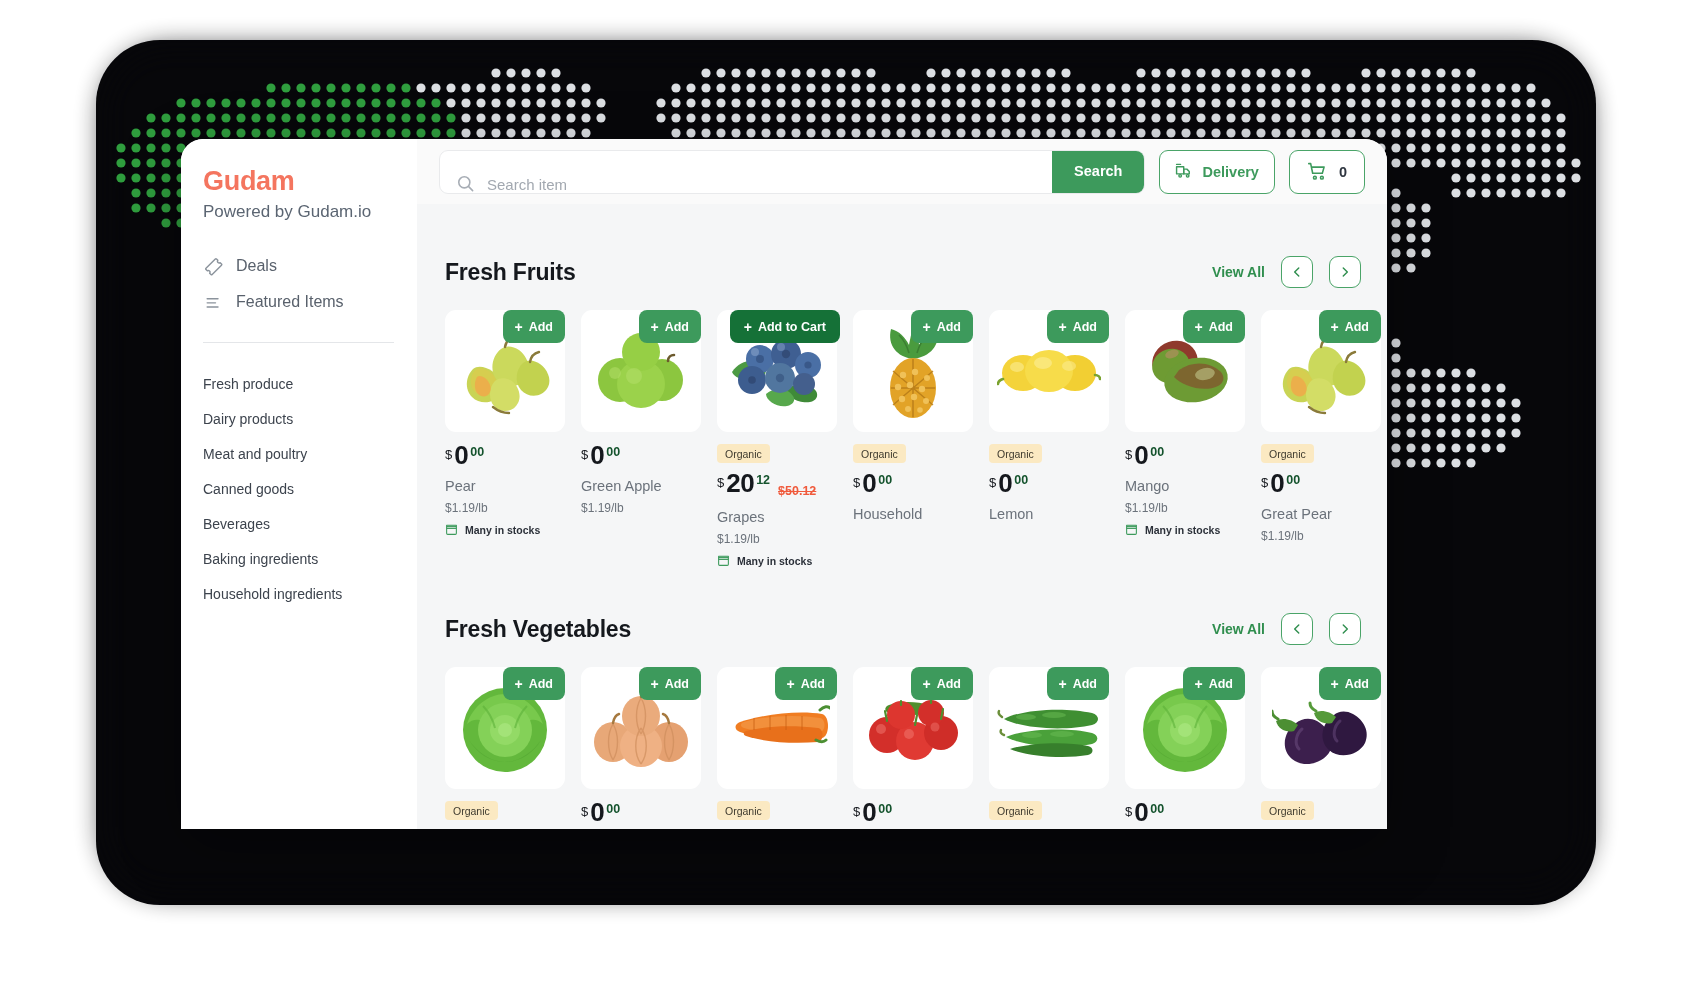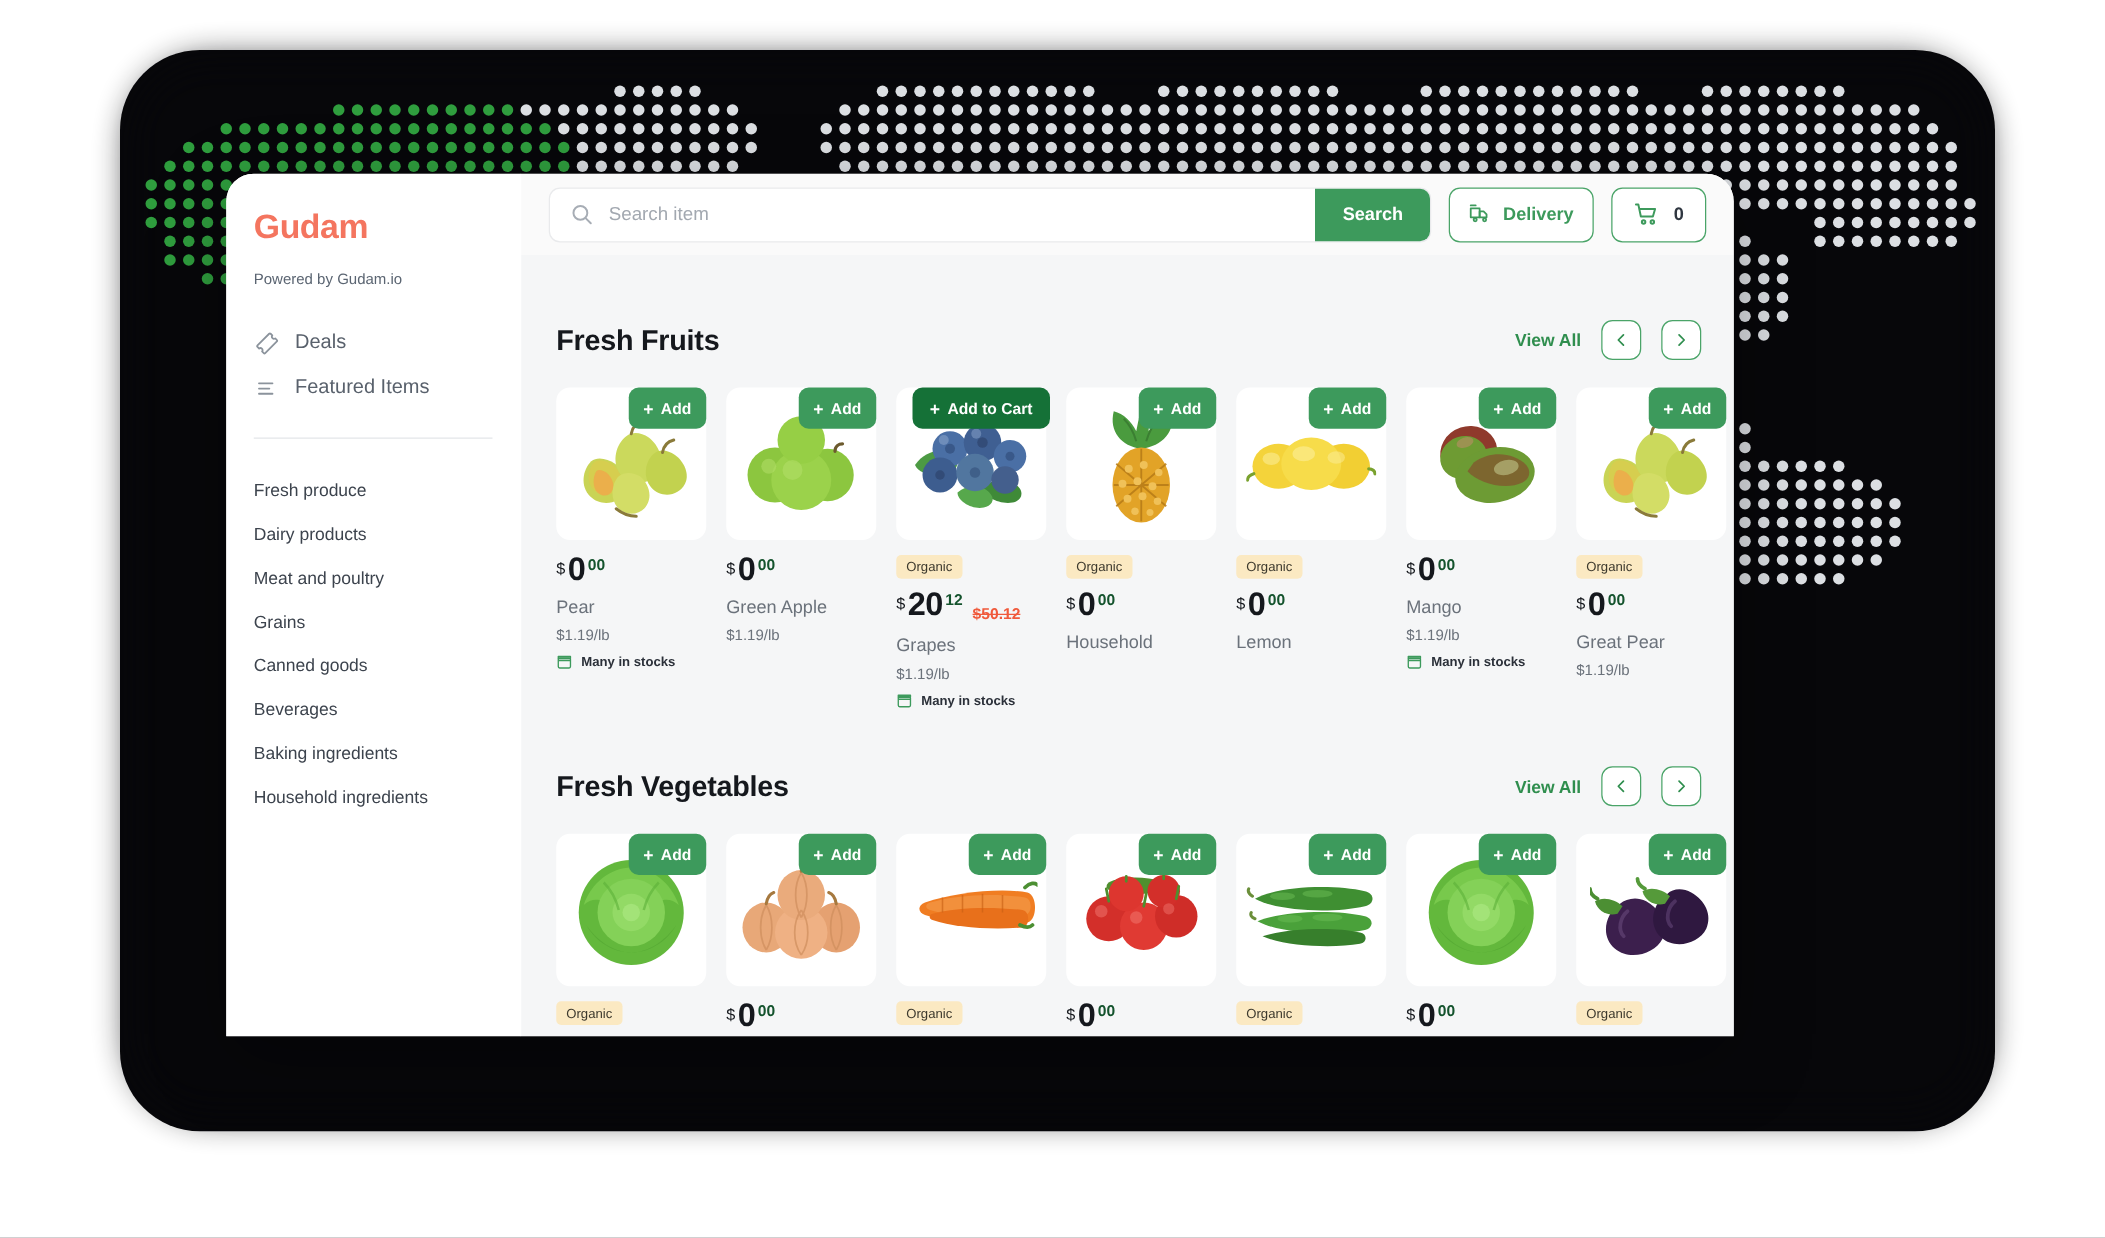--- a/index.html
+++ b/index.html
@@ -53,22 +53,22 @@
     border-right: 1px solid #ffffff;
   }
   .brand {
     font-size: 27px;
     font-weight: bold;
     color: #f4755f;
     letter-spacing: -.3px;
     line-height: 1.1;
   }
   .brand-sub {
-    margin-top: 19px;
-    font-size: 12px;
+    margin-top: 5px;
+    font-size: 17px;
     color: #5b6572;
   }
   .nav-top { margin-top: 26px; }
   .nav-item {
     display: flex; align-items: center; gap: 13px;
     padding: 8px 0;
     cursor: pointer;
   }
   .nav-item .label { font-size: 16px; color: #59616c; }
   .nav-icon { width: 20px; height: 20px; flex: 0 0 20px; color: #8b939c; }
@@ -94,21 +94,21 @@
     padding: 0 22px 0 22px;
     gap: 14px;
   }
 
   .search-wrap {
     flex: 1;
     height: 44px;
     background: #ffffff;
     border: 1px solid #e9eaec;
     border-radius: 9px;
-    display: flex; align-items: center;
+    display: flex; align-items: flex-end;
     overflow: hidden;
     min-width: 0;
   }
   .search-icon { margin: 0 12px 0 16px; color: #a7adb5; display: flex; }
   .search-input {
     flex: 1; border: none; outline: none;
     font-size: 15px; color: #2c323a;
     font-family: "Liberation Sans", sans-serif;
     background: transparent;
     min-width: 0;
@@ -1664,21 +1664,20 @@
           <span class="label">Featured Items</span>
         </div>
       </nav>
 
       <div class="divider"></div>
 
       <div>
         <div class="cat-item">Fresh produce</div>
         <div class="cat-item">Dairy products</div>
         <div class="cat-item">Meat and poultry</div>
-        <div class="cat-item">Grains</div>
         <div class="cat-item">Canned goods</div>
         <div class="cat-item">Beverages</div>
         <div class="cat-item">Baking ingredients</div>
         <div class="cat-item">Household ingredients</div>
       </div>
     </aside>
 
     <div class="main">
 
       <header class="topbar">

